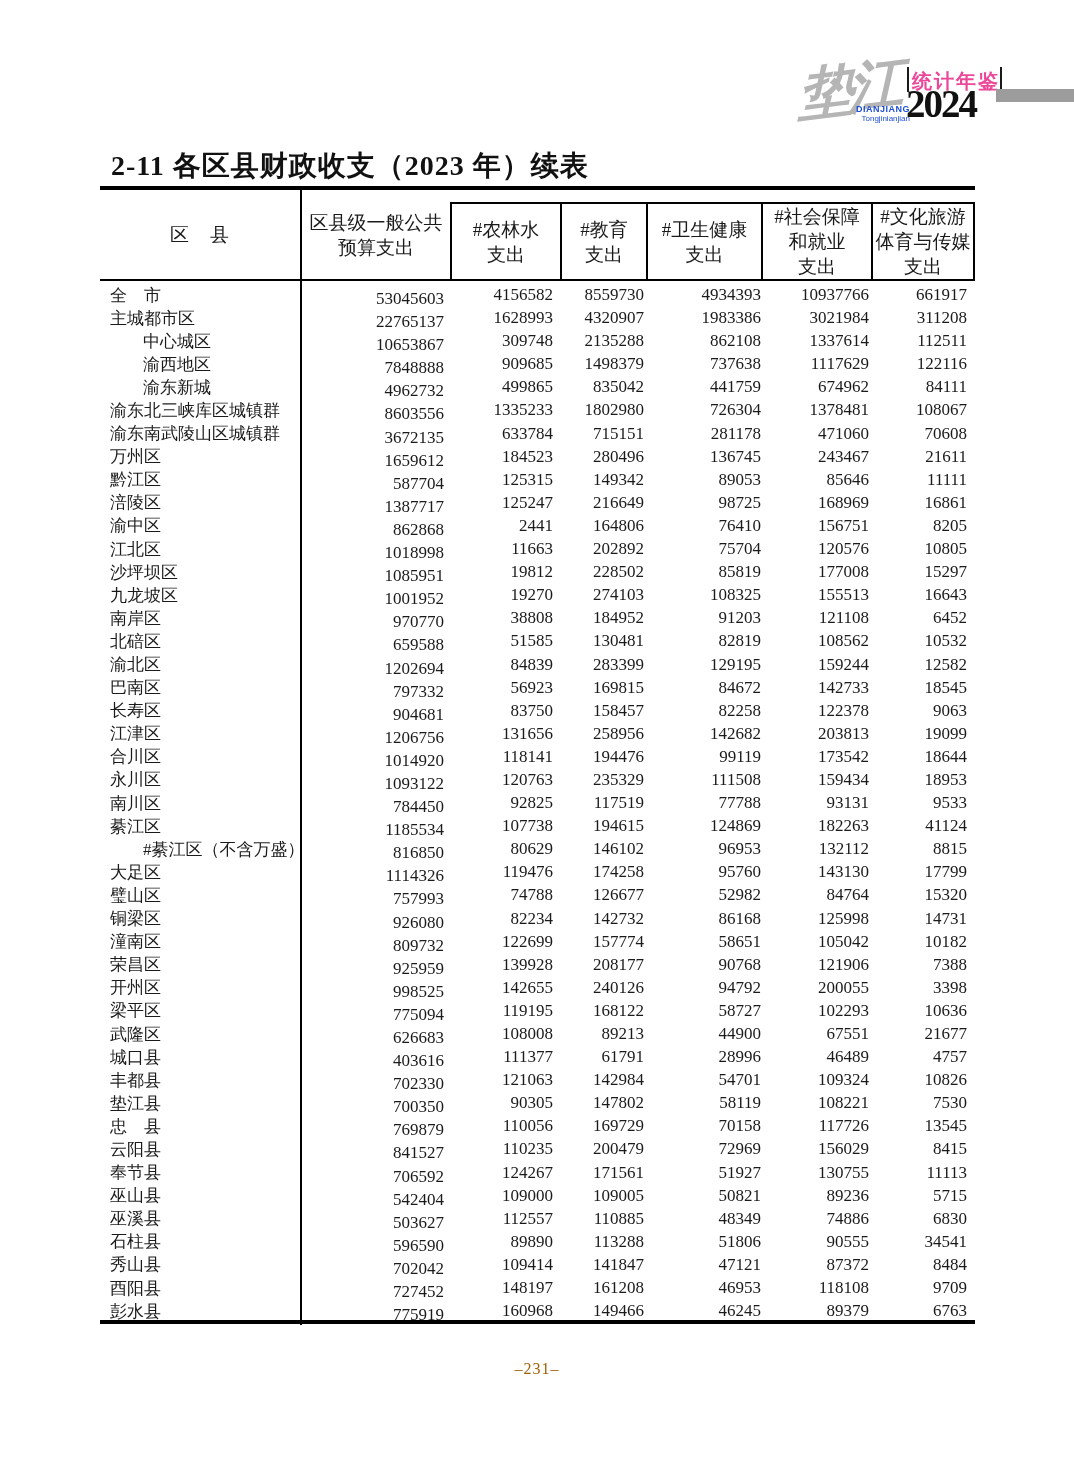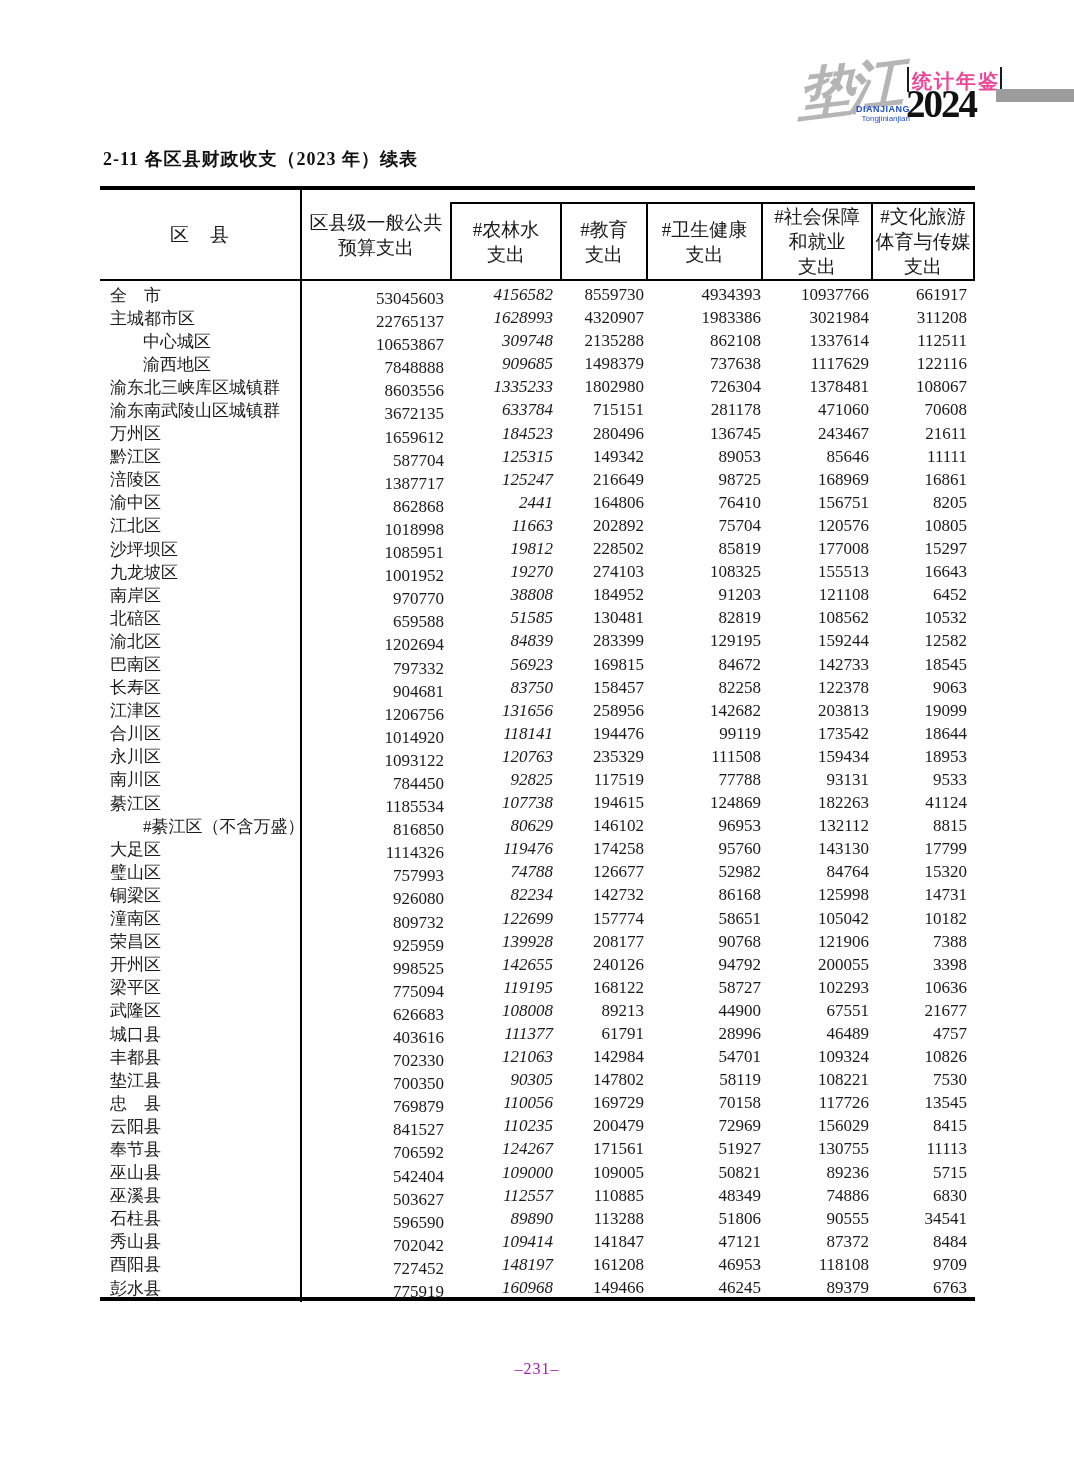--- a/index.html
+++ b/index.html
@@ -38,22 +38,22 @@
   }
   .yb-year{
     position:absolute;left:906px;top:84px;width:96px;
     font-size:39px;font-weight:900;color:#111;
     letter-spacing:-2px;text-align:left;line-height:1;
     font-family:Liberation Serif, serif;
   }
   .gray-bar{position:absolute;left:996px;top:89px;width:78px;height:13px;background:#9c9c9c;}
   
   .title{
-    position:absolute;left:103px;top:147px;margin:0;
-    font-size:18px;font-weight:bold;color:#111;
+    position:absolute;left:111px;top:147px;margin:0;
+    font-size:28px;font-weight:bold;color:#111;
     letter-spacing:1px;white-space:nowrap;
   }
   
   .table{
     position:absolute;left:100px;top:186px;width:875px;
     border-top:4px solid #000;
     border-bottom:4px solid #000;
   }
   .thead{
     display:grid;
@@ -76,29 +76,29 @@
     display:grid;
     grid-template-columns:202px 148px 112px 86px 115px 110px 102px;
     height:23.1px;
     align-items:center;
   }
   .cell{font-size:17px;box-sizing:border-box;white-space:nowrap;overflow:visible;}
   .cell.name{border-right:2px solid #000;padding-left:10px;height:100%;display:flex;align-items:center;}
   .cell.name.indent{padding-left:43px;}
   .cell.num{text-align:right;}
   .c2{padding-right:6px;margin-top:8px;}
-  .c3{padding-right:9px;font-style:italic;}
+  .c3{padding-right:9px;}
   .c4{padding-right:4px;}
   .c5{padding-right:2px;}
   .c6{padding-right:4px;}
   .c7{padding-right:8px;}
   
   .footer{
     position:absolute;left:0;top:1360px;width:1074px;
-    text-align:center;font-size:16px;color:#a21caf;letter-spacing:1px;
+    text-align:center;font-size:16px;color:#a16207;letter-spacing:1px;
   }
 </style>
 </head>
 <body>
 
 <div class="page">
 
   <span class="calli">垫江</span>
   <div class="logo-en">
     <div class="l1">DIANJIANG</div>
@@ -173,20 +173,29 @@
         <div class="trow">
           <div class="cell name indent">渝西地区</div>
           <div class="cell num c2">7848888</div>
           <div class="cell num c3">909685</div>
           <div class="cell num c4">1498379</div>
           <div class="cell num c5">737638</div>
           <div class="cell num c6">1117629</div>
           <div class="cell num c7">122116</div>
         </div>
         <div class="trow">
+          <div class="cell name indent">渝东新城</div>
+          <div class="cell num c2">4962732</div>
+          <div class="cell num c3">499865</div>
+          <div class="cell num c4">835042</div>
+          <div class="cell num c5">441759</div>
+          <div class="cell num c6">674962</div>
+          <div class="cell num c7">84111</div>
+        </div>
+        <div class="trow">
           <div class="cell name">渝东北三峡库区城镇群</div>
           <div class="cell num c2">8603556</div>
           <div class="cell num c3">1335233</div>
           <div class="cell num c4">1802980</div>
           <div class="cell num c5">726304</div>
           <div class="cell num c6">1378481</div>
           <div class="cell num c7">108067</div>
         </div>
         <div class="trow">
           <div class="cell name">渝东南武陵山区城镇群</div>

